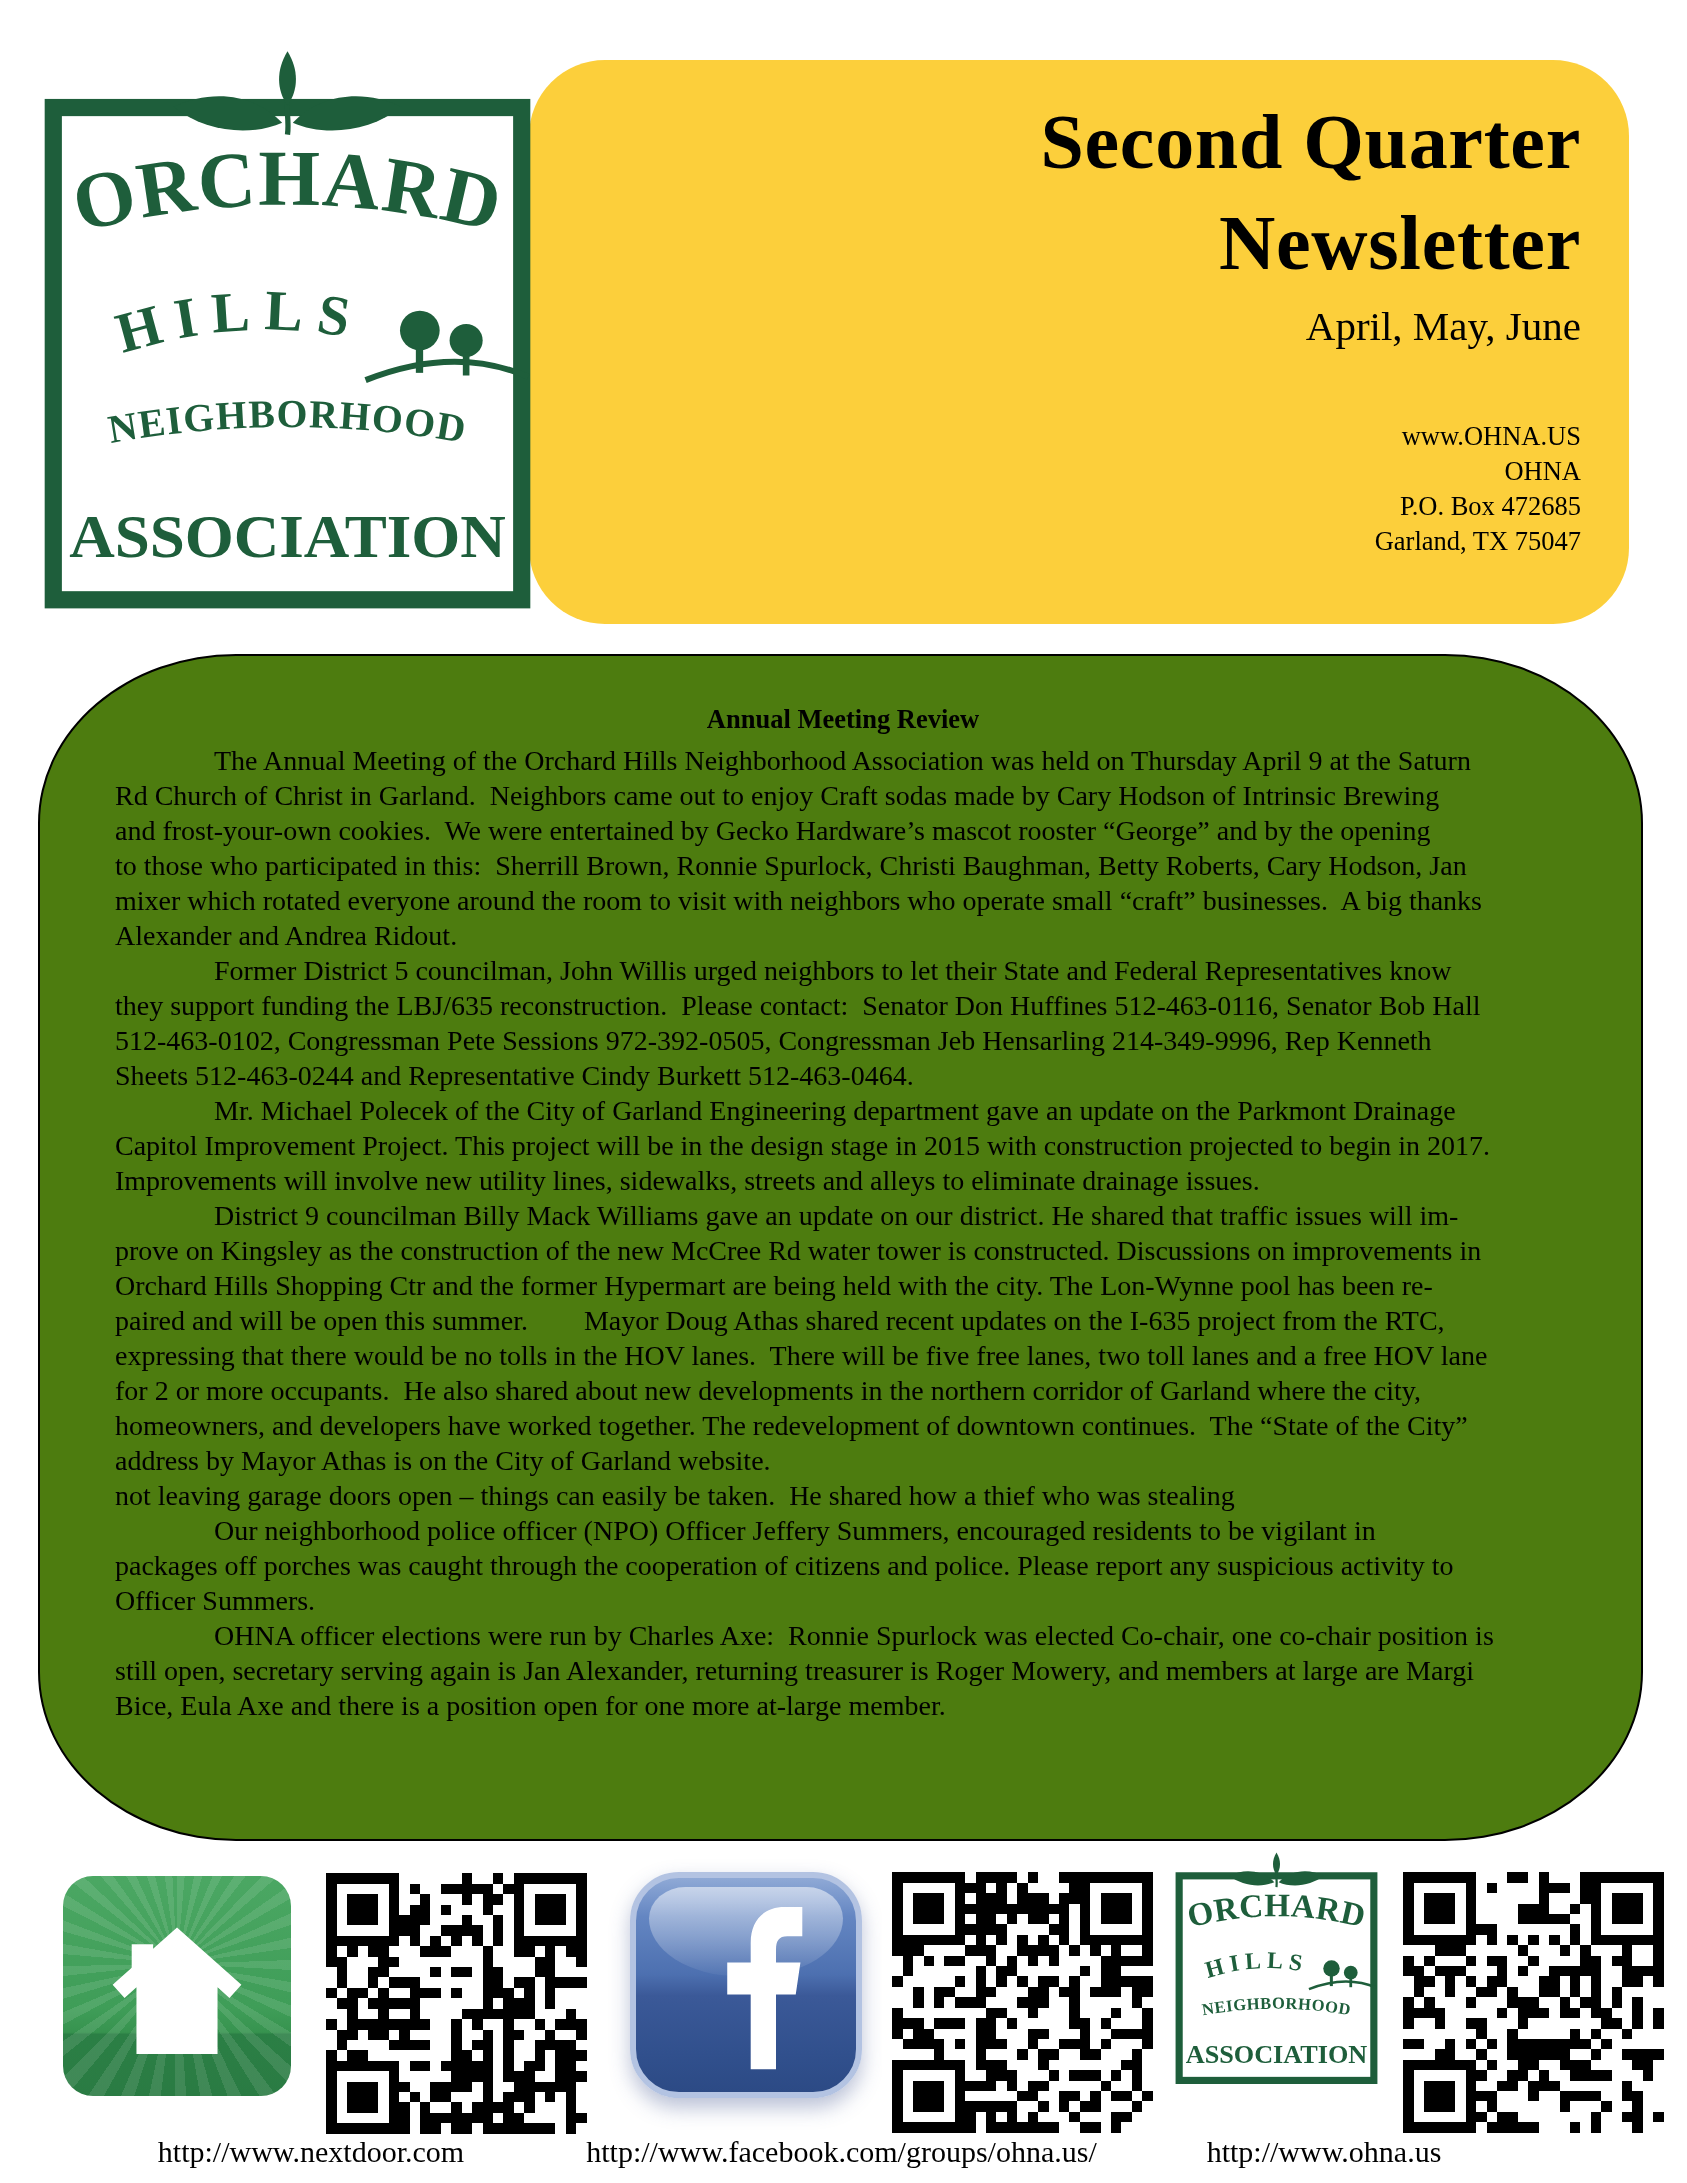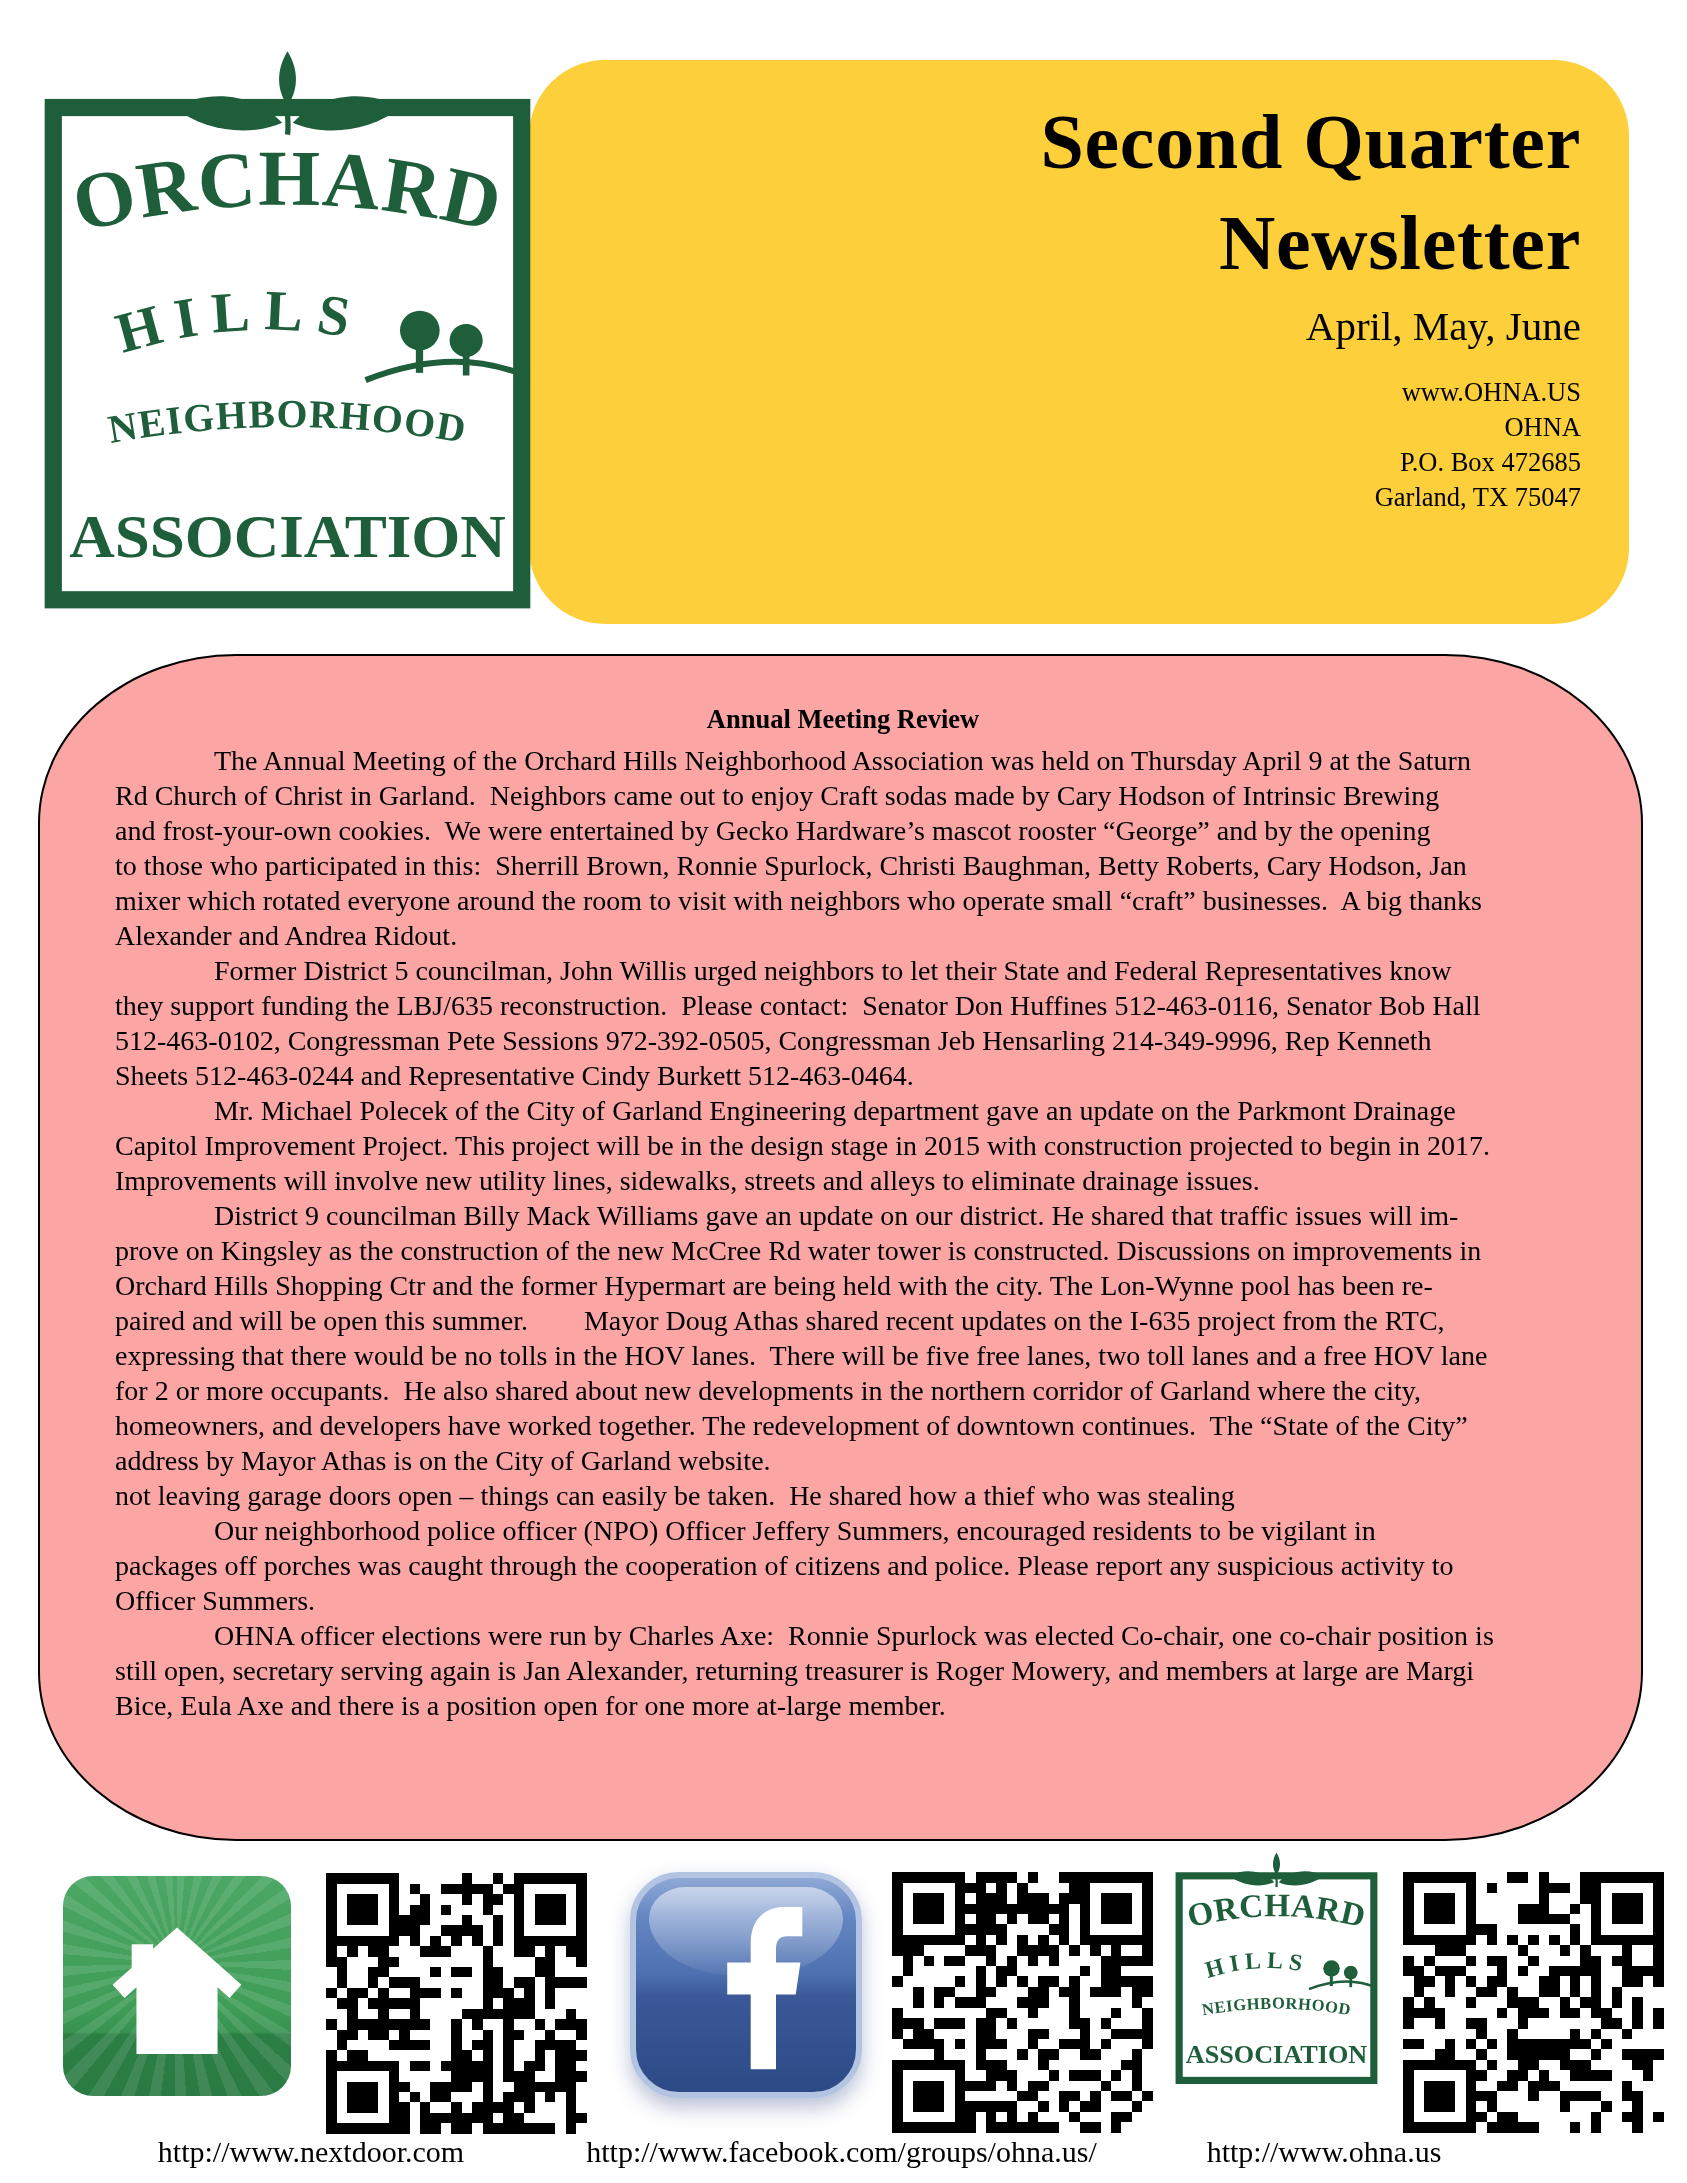--- a/index.html
+++ b/index.html
@@ -5,30 +5,30 @@
   html,body{margin:0;padding:0;background:#fff;}
   #page{position:relative;width:1687px;height:2183px;background:#fff;overflow:hidden;
         font-family:"Liberation Serif",serif;color:#000;}
 
   
   .banner{position:absolute;left:529px;top:60px;width:1100px;height:564px;
           border-radius:76px;z-index:1;}
   .banner-content{position:absolute;left:549px;top:91px;width:1032px;text-align:right;z-index:3;}
   .title-line{font-weight:bold;font-size:78px;line-height:101px;letter-spacing:0.7px;}
   .subtitle{font-size:41px;line-height:49px;margin-top:9.3px;}
-  .addr{margin-top:24px;font-size:26.5px;line-height:35px;}
+  .addr{margin-top:68px;font-size:26.5px;line-height:35px;}
 
   #logo-big{position:absolute;left:36px;top:46px;width:503px;height:569px;z-index:2;}
   #logo-small{position:absolute;left:1172px;top:1850px;width:209px;height:237px;}
   .logo-holder svg{display:block;}
 
   
   .article{position:absolute;left:38px;top:654px;width:1605px;height:1187px;
            border:2.6px solid #000;border-radius:198px/169px;box-sizing:border-box;
-           padding:45px 70px 0 75px;background:#fca5a5;}
+           padding:45px 70px 0 75px;background:#4d7c0f;}
   .article-heading{text-align:center;font-size:26.5px;font-weight:bold;line-height:37px;}
   .article-body{margin-top:5.3px;font-size:28px;line-height:35px;}
   .line{white-space:pre;}
   .p-first{padding-left:99px;}
 
   
   .qr{position:absolute;width:281px;height:281px;}
   #qr-0{left:316px;top:1863px;}
   #qr-1{left:882px;top:1862px;}
   #qr-2{left:1393px;top:1862px;}

